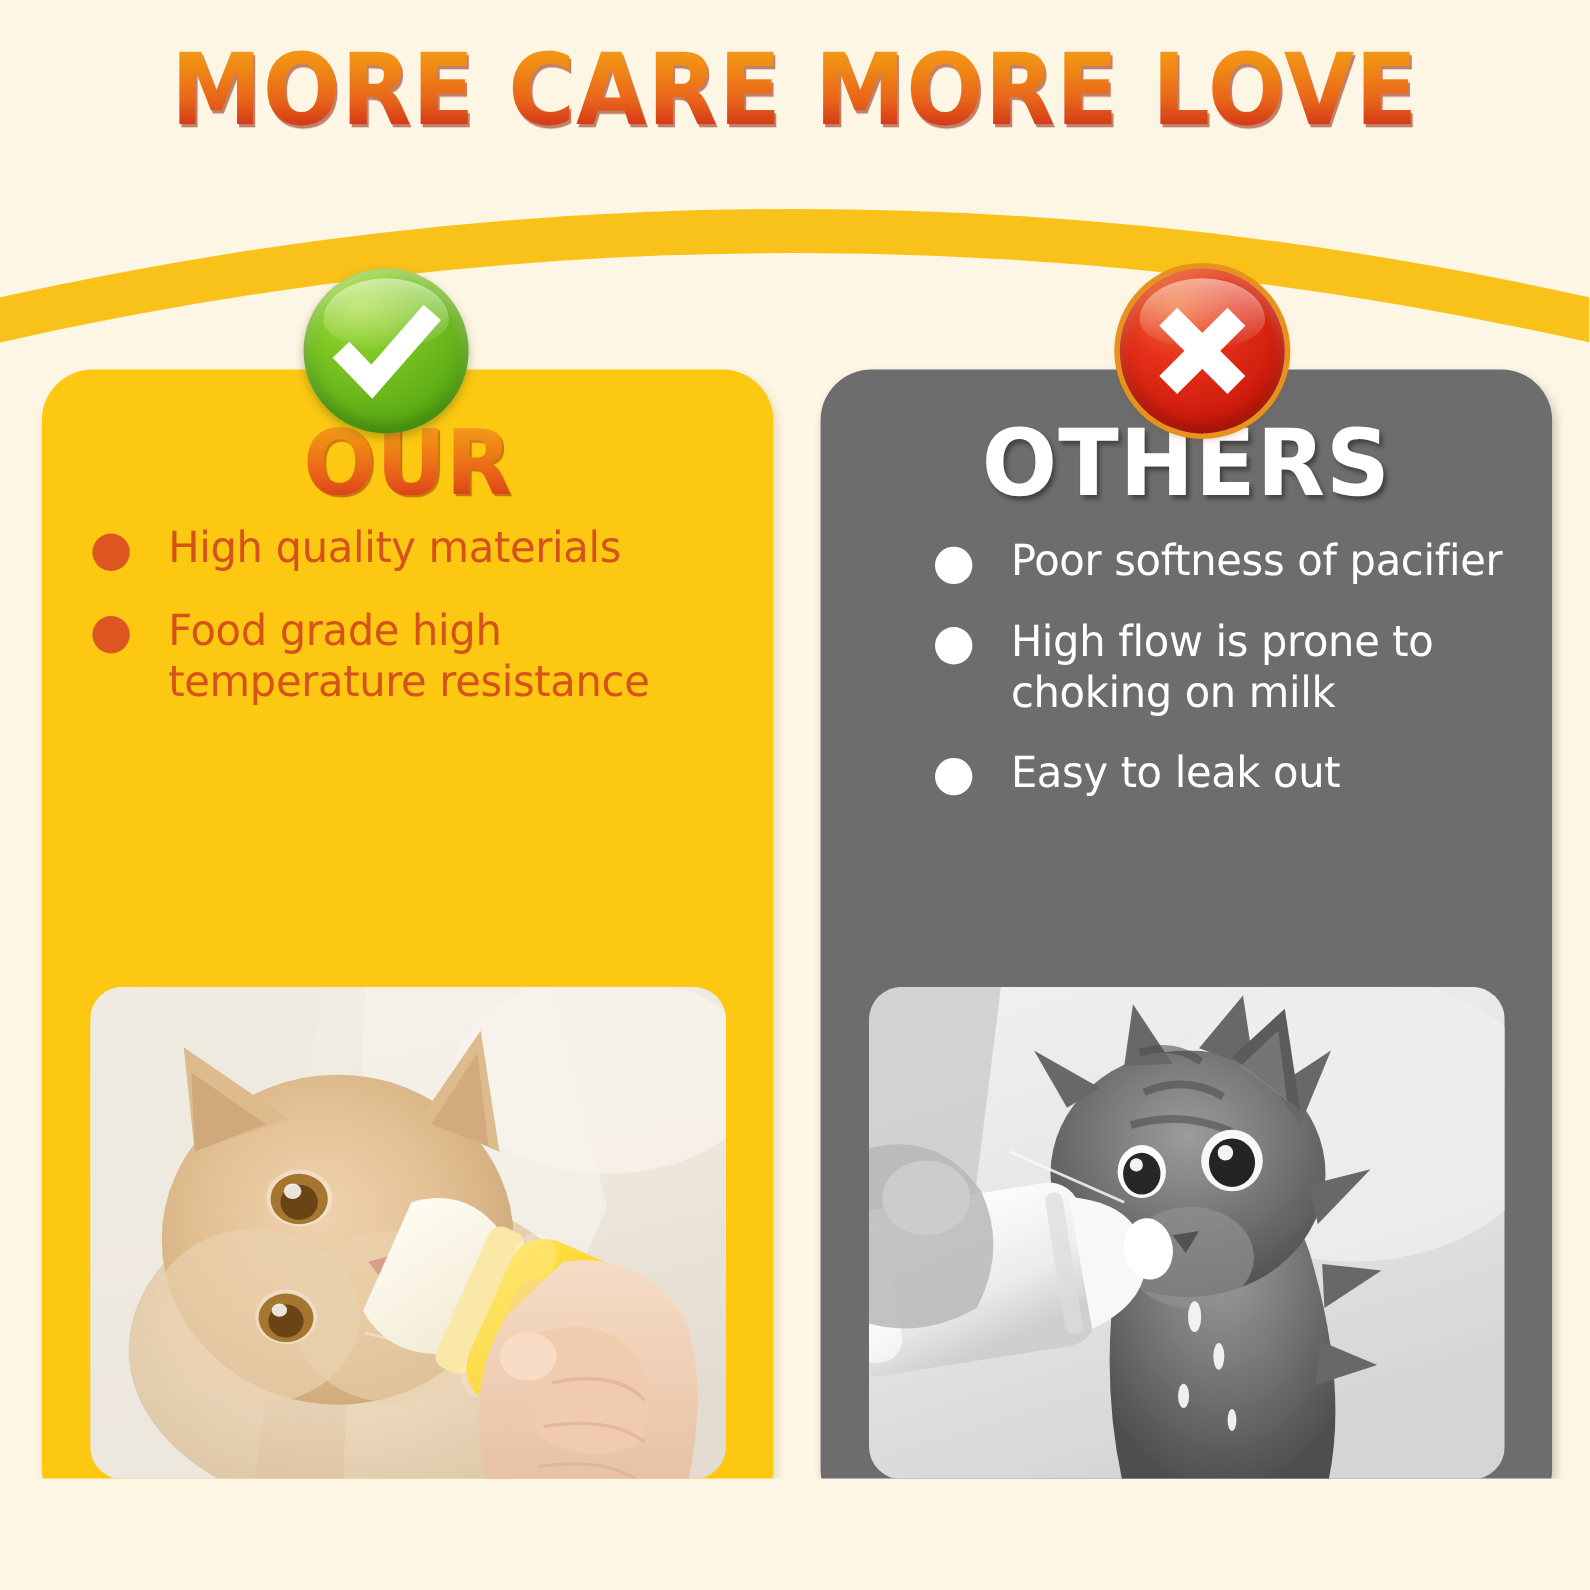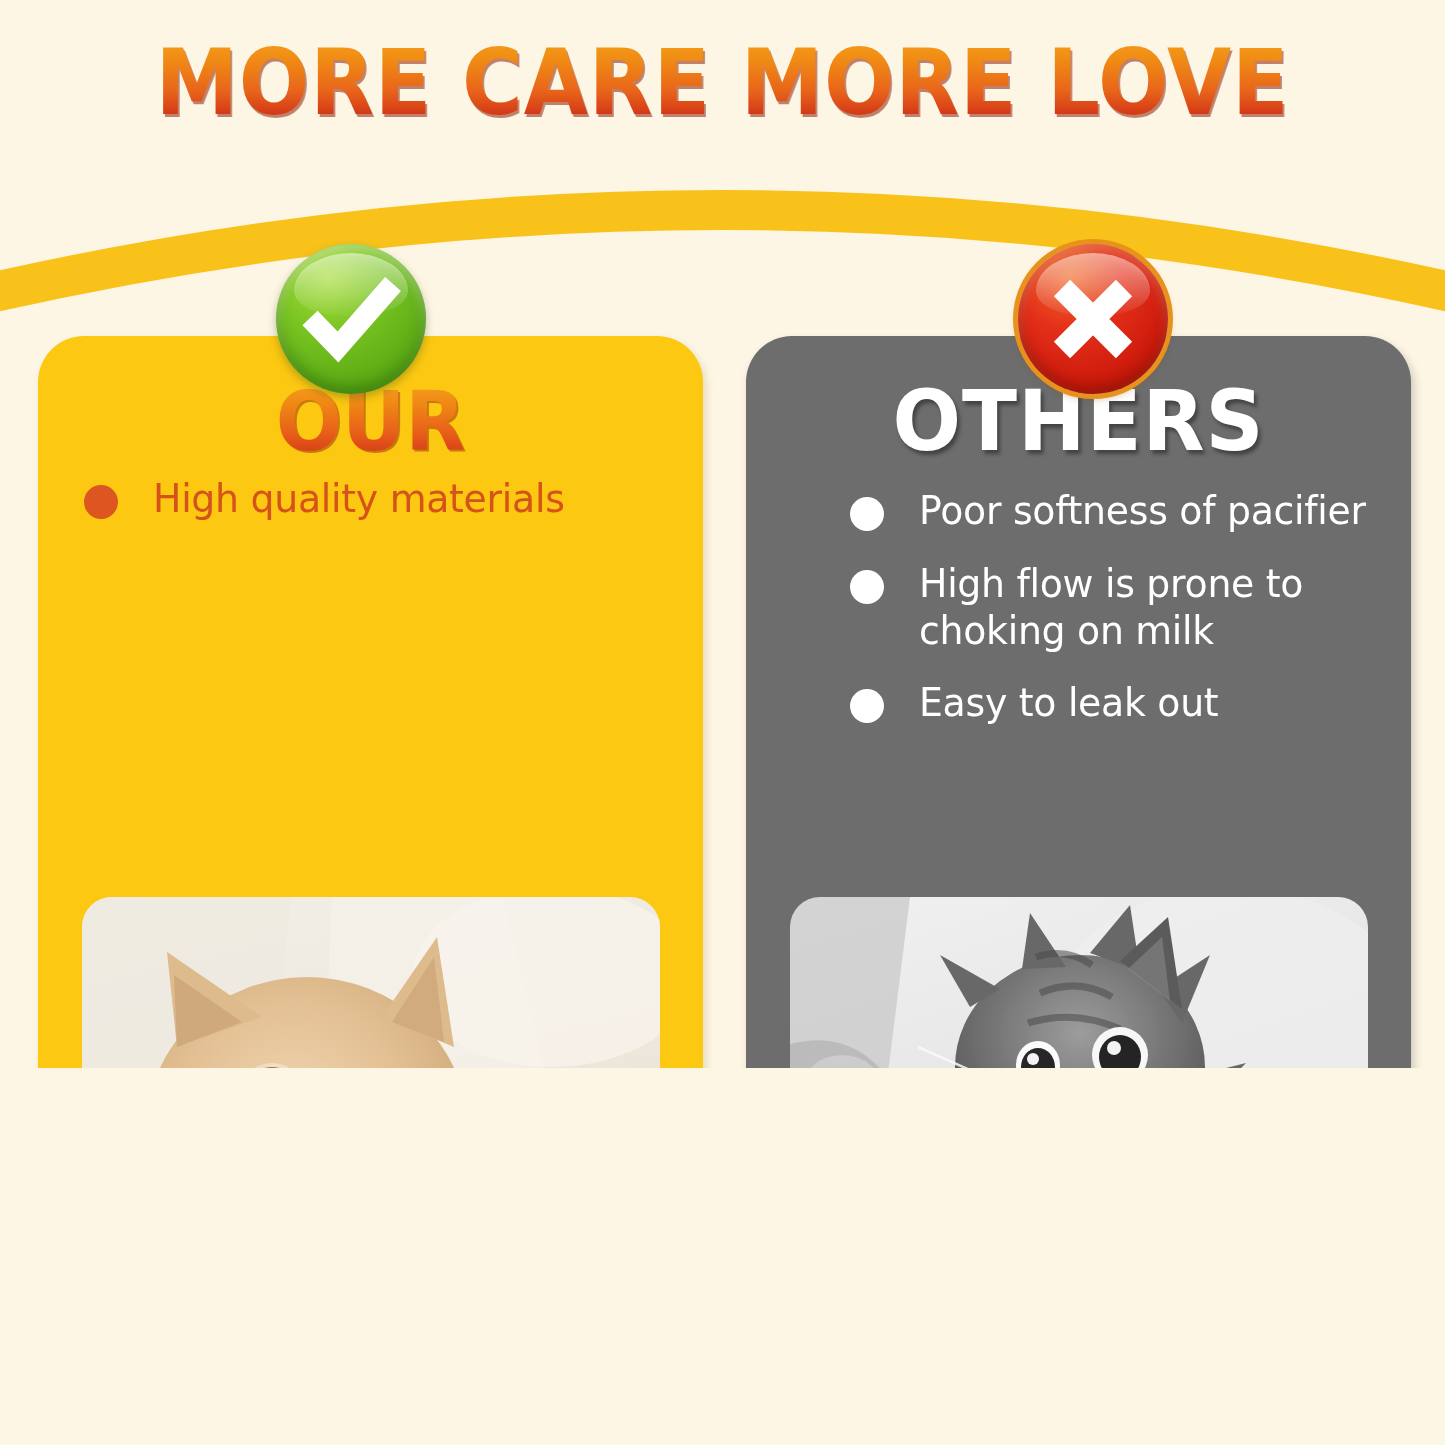--- a/index.html
+++ b/index.html
@@ -12,21 +12,21 @@
     background: #FDF6E4;
     font-family: "Liberation Sans", sans-serif;
     overflow: hidden;
     position: relative;
   }
 
   #stage {
     position: absolute;
     left: 0; top: 0;
     width: 1445px;
-    height: 1068px;
+    height: 1344px;
     background: #FDF6E4;
     overflow: hidden;
   }
 
   
   .arc-wrap {
     position: absolute;
     left: 0; top: 0;
     width: 1445px;
     height: 420px;
@@ -231,20 +231,24 @@
     </svg>
   </div>
 
   <div class="panel-head head-our" style="left:38px;">OUR</div>
 
   <div class="bullets bullets-left">
     <div class="bullet-row">
       <span class="bullet-dot dot-orange"></span>
       <span class="bullet-text text-orange">High quality materials</span>
     </div>
+    <div class="bullet-row">
+      <span class="bullet-dot dot-orange"></span>
+      <span class="bullet-text text-orange">Food grade high temperature resistance</span>
+    </div>
   </div>
 
   <div class="photo photo-left">
     <svg viewBox="0 0 578 448" preserveAspectRatio="xMidYMid slice">
       <defs>
         <linearGradient id="lbg" x1="0" y1="0" x2="0.3" y2="1">
           <stop offset="0%" stop-color="#F3EFE8"></stop>
           <stop offset="55%" stop-color="#EDE7DC"></stop>
           <stop offset="100%" stop-color="#E4DCD0"></stop>
         </linearGradient>

